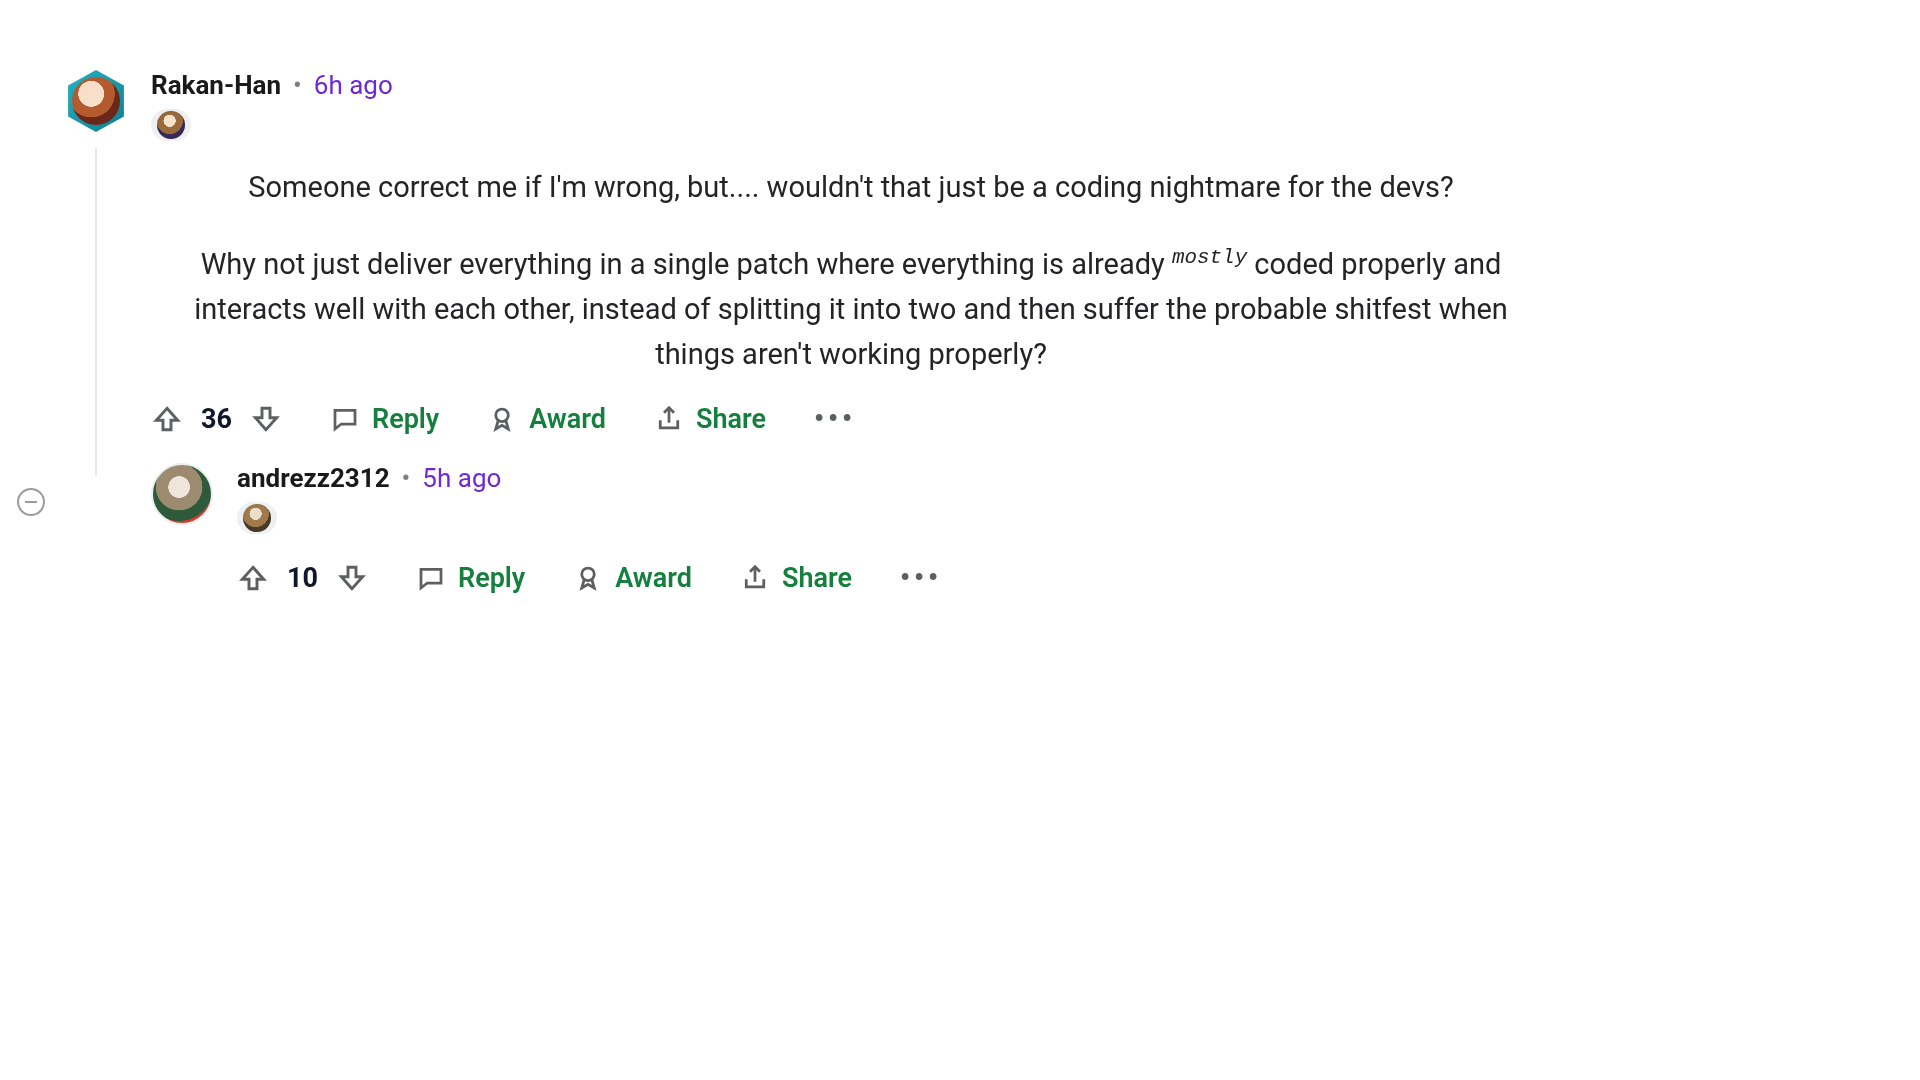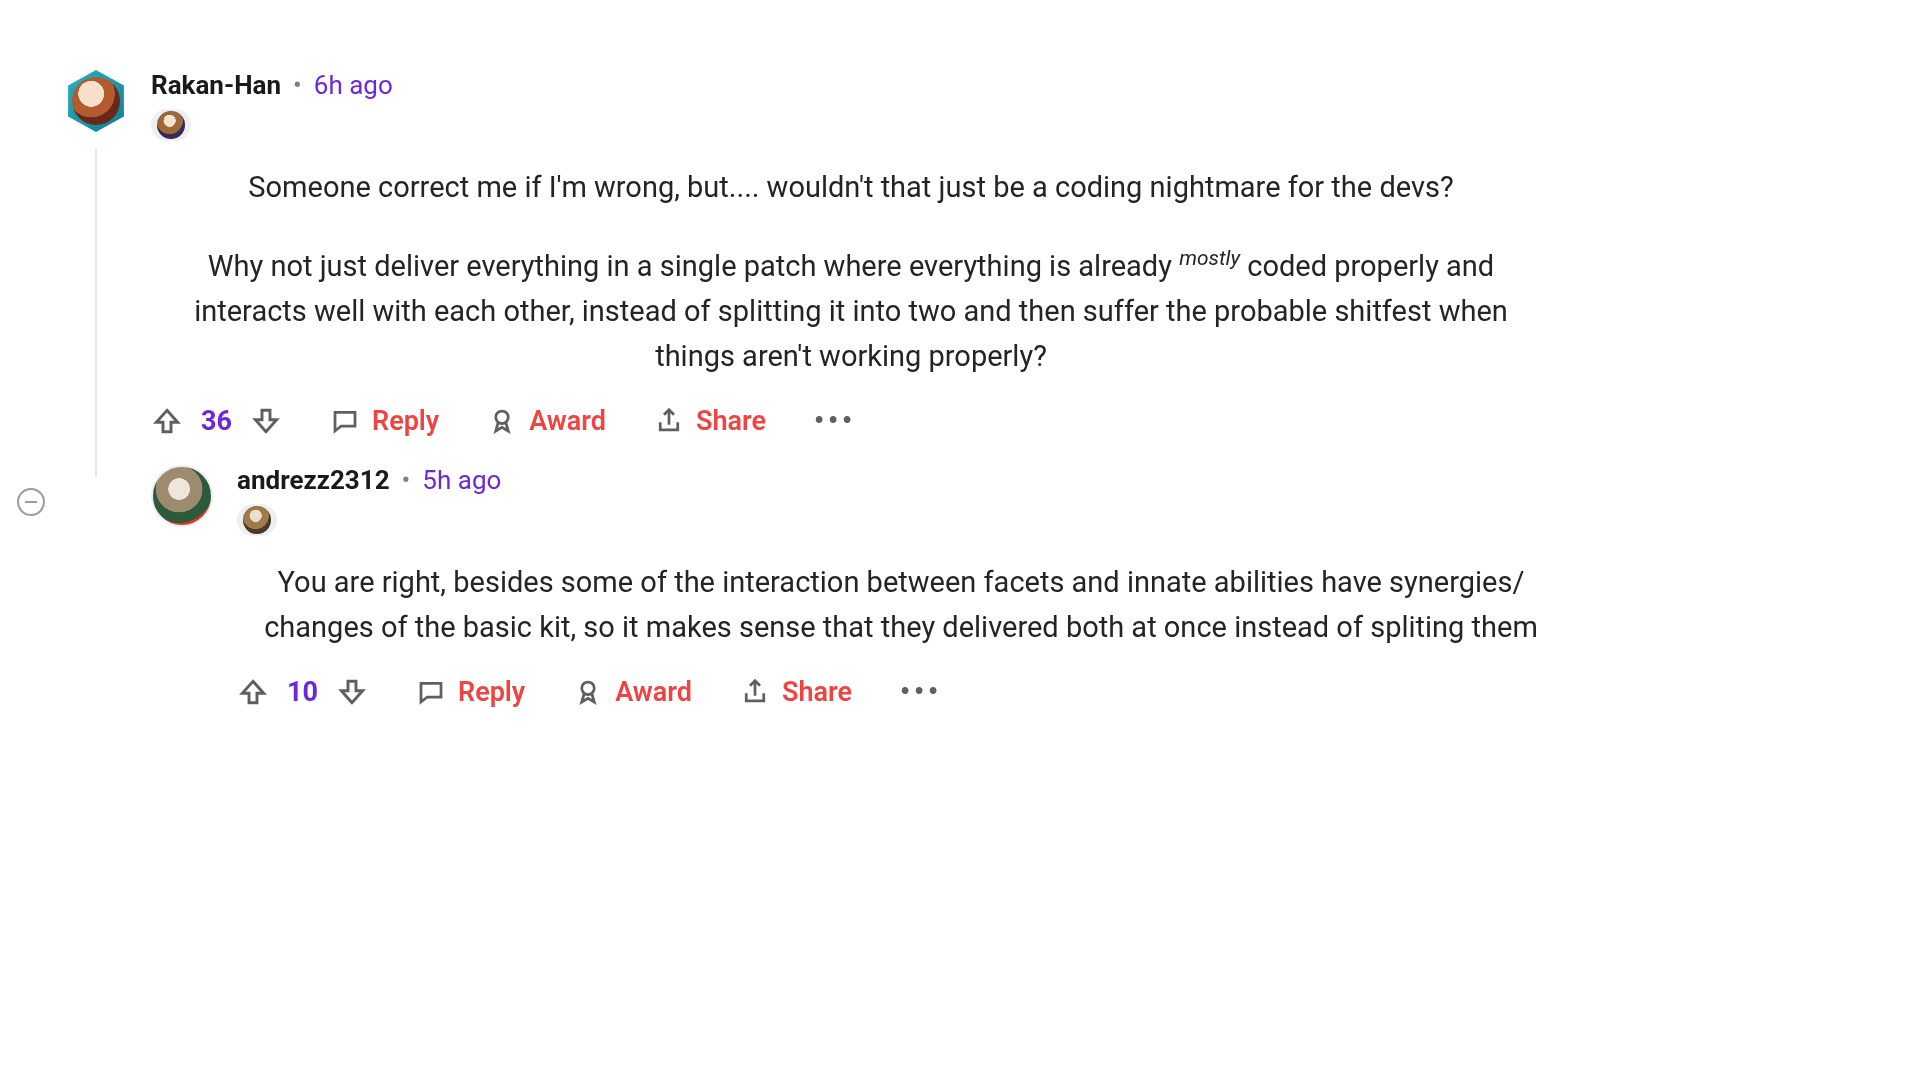--- a/index.html
+++ b/index.html
@@ -92,45 +92,45 @@
   .body {
     margin-top: 22px;
     font-size: 29px;
     line-height: 1.55;
     color: #222426;
     max-width: 1400px;
     text-align: center;
   }
   .body p { margin-bottom: 32px; }
   .body p:last-child { margin-bottom: 0; }
-  .body sup { font-style: italic; font-size: 0.72em; vertical-align: super; }
+  .body sup { font-style: italic; font-size: 0.72em; vertical-align: super; font-family: Liberation Mono, monospace; }
   .actions {
     margin-top: 26px;
     display: flex;
     align-items: center;
     gap: 48px;
     color: #5d6063;
     font-size: 27px;
     font-weight: 600;
   }
   .vote-group {
     display: flex;
     align-items: center;
     gap: 18px;
   }
   .icon-btn {
     display: inline-flex;
     align-items: center;
     gap: 12px;
     cursor: pointer;
-    color: #ef4444;
+    color: #15803d;
   }
   .icon-btn svg { width: 30px; height: 30px; stroke: #5d6063; stroke-width: 2.2; fill: none; }
   .vote-group svg { width: 32px; height: 32px; stroke: #5d6063; stroke-width: 2.2; fill: none; }
-  .score { color: #6d28d9; font-weight: 700; font-size: 27px; min-width: 28px; text-align: center; }
+  .score { color: #0f172a; font-weight: 700; font-size: 27px; min-width: 28px; text-align: center; }
   .more-dots { letter-spacing: 4px; font-weight: 900; cursor: pointer; }
   .collapse-toggle {
     position: absolute;
     left: -48px;
     top: 418px;
     width: 28px;
     height: 28px;
     border: 2px solid #9a9ca0;
     border-radius: 50%;
     display:flex; align-items:center; justify-content:center;
@@ -221,23 +221,20 @@
 
       <div class="header-row">
         <span class="username">andrezz2312</span>
         <span class="dot">•</span>
         <span class="time">5h ago</span>
       </div>
       <div class="flair">
         <span class="flair-icon alt"></span>
       </div>
 
-      <div class="body">
-        <p>You are right, besides some of the interaction between facets and innate abilities have synergies/ changes of the basic kit, so it makes sense that they delivered both at once instead of spliting them</p>
-      </div>
 
       <div class="actions">
         <div class="vote-group">
           <span class="icon-btn">
             <svg viewBox="0 0 24 24">
                 <path d="M12 4l8 9h-5v7H9v-7H4z"></path>
               </svg>
           </span>
           <span class="score">10</span>
           <span class="icon-btn">

